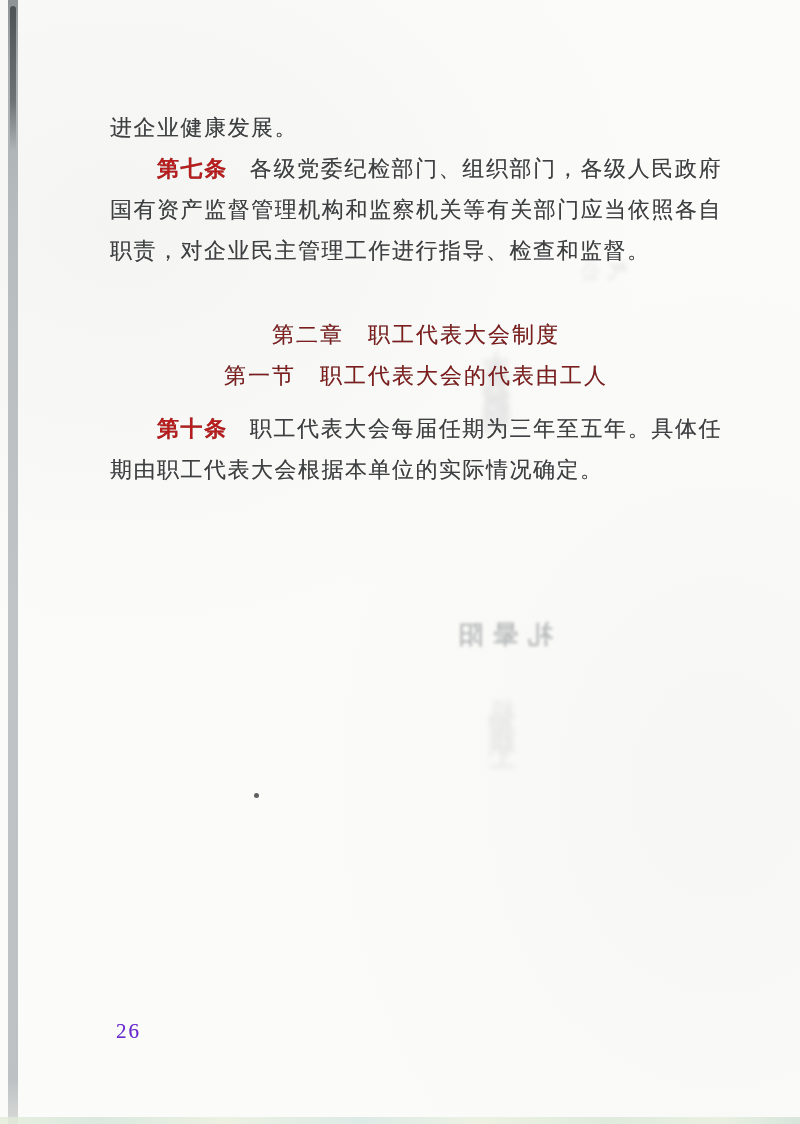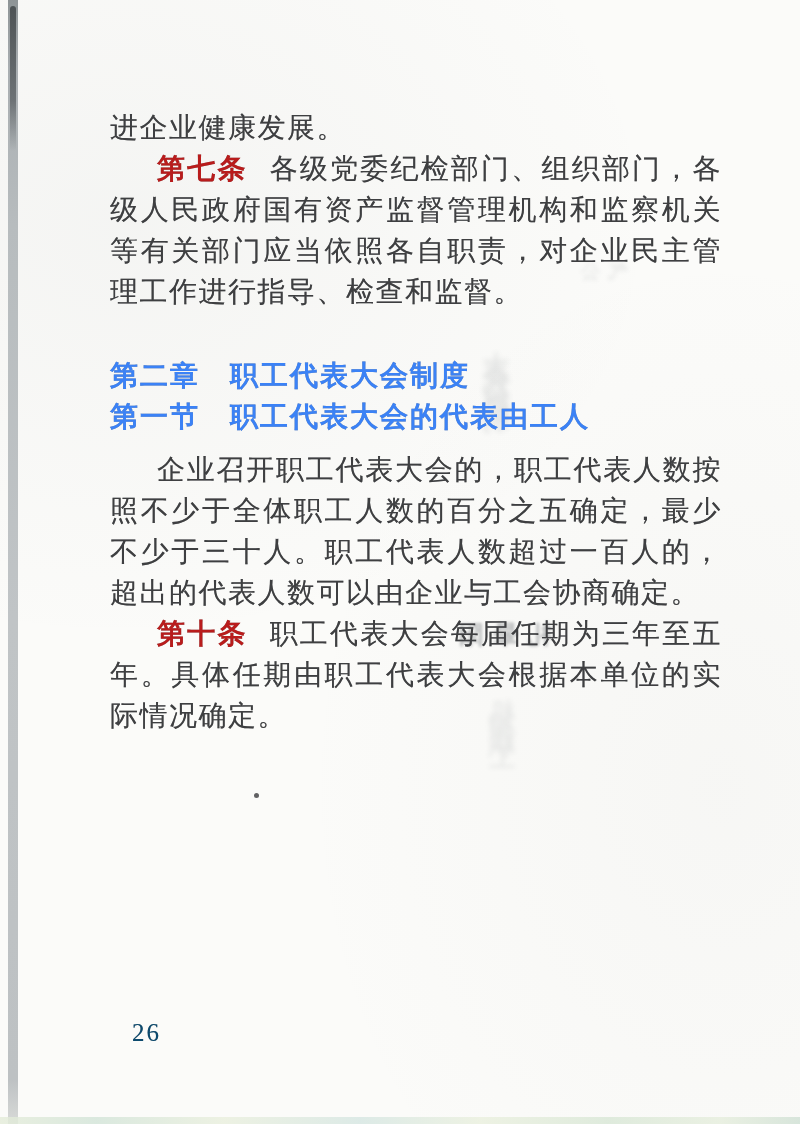--- a/index.html
+++ b/index.html
@@ -57,37 +57,37 @@
     font-size:20px; letter-spacing:8px;
     opacity:0.10; filter:blur(2px);
   }
   .ink-speck {
     position:absolute; left:254px; top:793px; width:5px; height:5px;
     background:#47474a; border-radius:50%; opacity:0.85; filter:blur(0.5px);
   }
   
   .page-text {
     position:absolute; left:110px; top:107px; width:612px;
-    font-size:28px; line-height:41px; letter-spacing:1.5px;
+    font-size:22px; line-height:41px; letter-spacing:1.5px;
     color:#3e3f41;
     text-align:justify; text-justify:inter-ideograph;
     text-shadow:0 0 0.6px rgba(62,63,65,0.55);
   }
   .para { margin:0; }
   .para.indent { text-indent:47px; }
   .article-label { font-weight:bold; color:#b91c1c; margin-right:22px; }
   .heading {
-    font-weight:bold; text-indent:0;
-    color:#3b82f6; letter-spacing:2px;
+    font-weight:normal; text-align:center; text-indent:0;
+    color:#7f1d1d; letter-spacing:2px;
   }
   .chapter-heading { margin-top:43px; }
   .section-heading { margin-bottom:12px; }
   .page-number {
-    position:absolute; left:132px; top:1019px;
-    font-size:25px; letter-spacing:2px; color:#0c4a6e;
+    position:absolute; left:116px; top:1019px;
+    font-size:21px; letter-spacing:2px; color:#6d28d9;
     text-shadow:0 0 0.5px rgba(71,82,91,0.5);
   }
 </style>
 </head>
 <body>
 
 <div class="paper"></div>
 
 <div class="scan-edge-strip"></div>
 <div class="scan-pen-mark"></div>
@@ -97,17 +97,16 @@
 <div class="bleed bleed-blob">礼晕阳</div>
 <div class="bleed bleed-lower">机相连职工</div>
 <div class="bleed bleed-small">气公</div>
 <div class="ink-speck"></div>
 
 <div class="page-text">
     <div class="para">进企业健康发展。</div>
     <div class="para indent"><span class="article-label">第七条</span>各级党委纪检部门、组织部门，各级人民政府国有资产监督管理机构和监察机关等有关部门应当依照各自职责，对企业民主管理工作进行指导、检查和监督。</div>
     <div class="heading chapter-heading">第二章　职工代表大会制度</div>
     <div class="heading section-heading">第一节　职工代表大会的代表由工人</div>
-    <div class="para indent">企业召开职工代表大会的，职工代表人数按照不少于全体职工人数的百分之五确定，最少不少于三十人。职工代表人数超过一百人的，超出的代表人数可以由企业与工会协商确定。</div>
     <div class="para indent"><span class="article-label">第十条</span>职工代表大会每届任期为三年至五年。具体任期由职工代表大会根据本单位的实际情况确定。</div>
   </div>
 
 <div class="page-number">26</div>
 
 </body></html>

